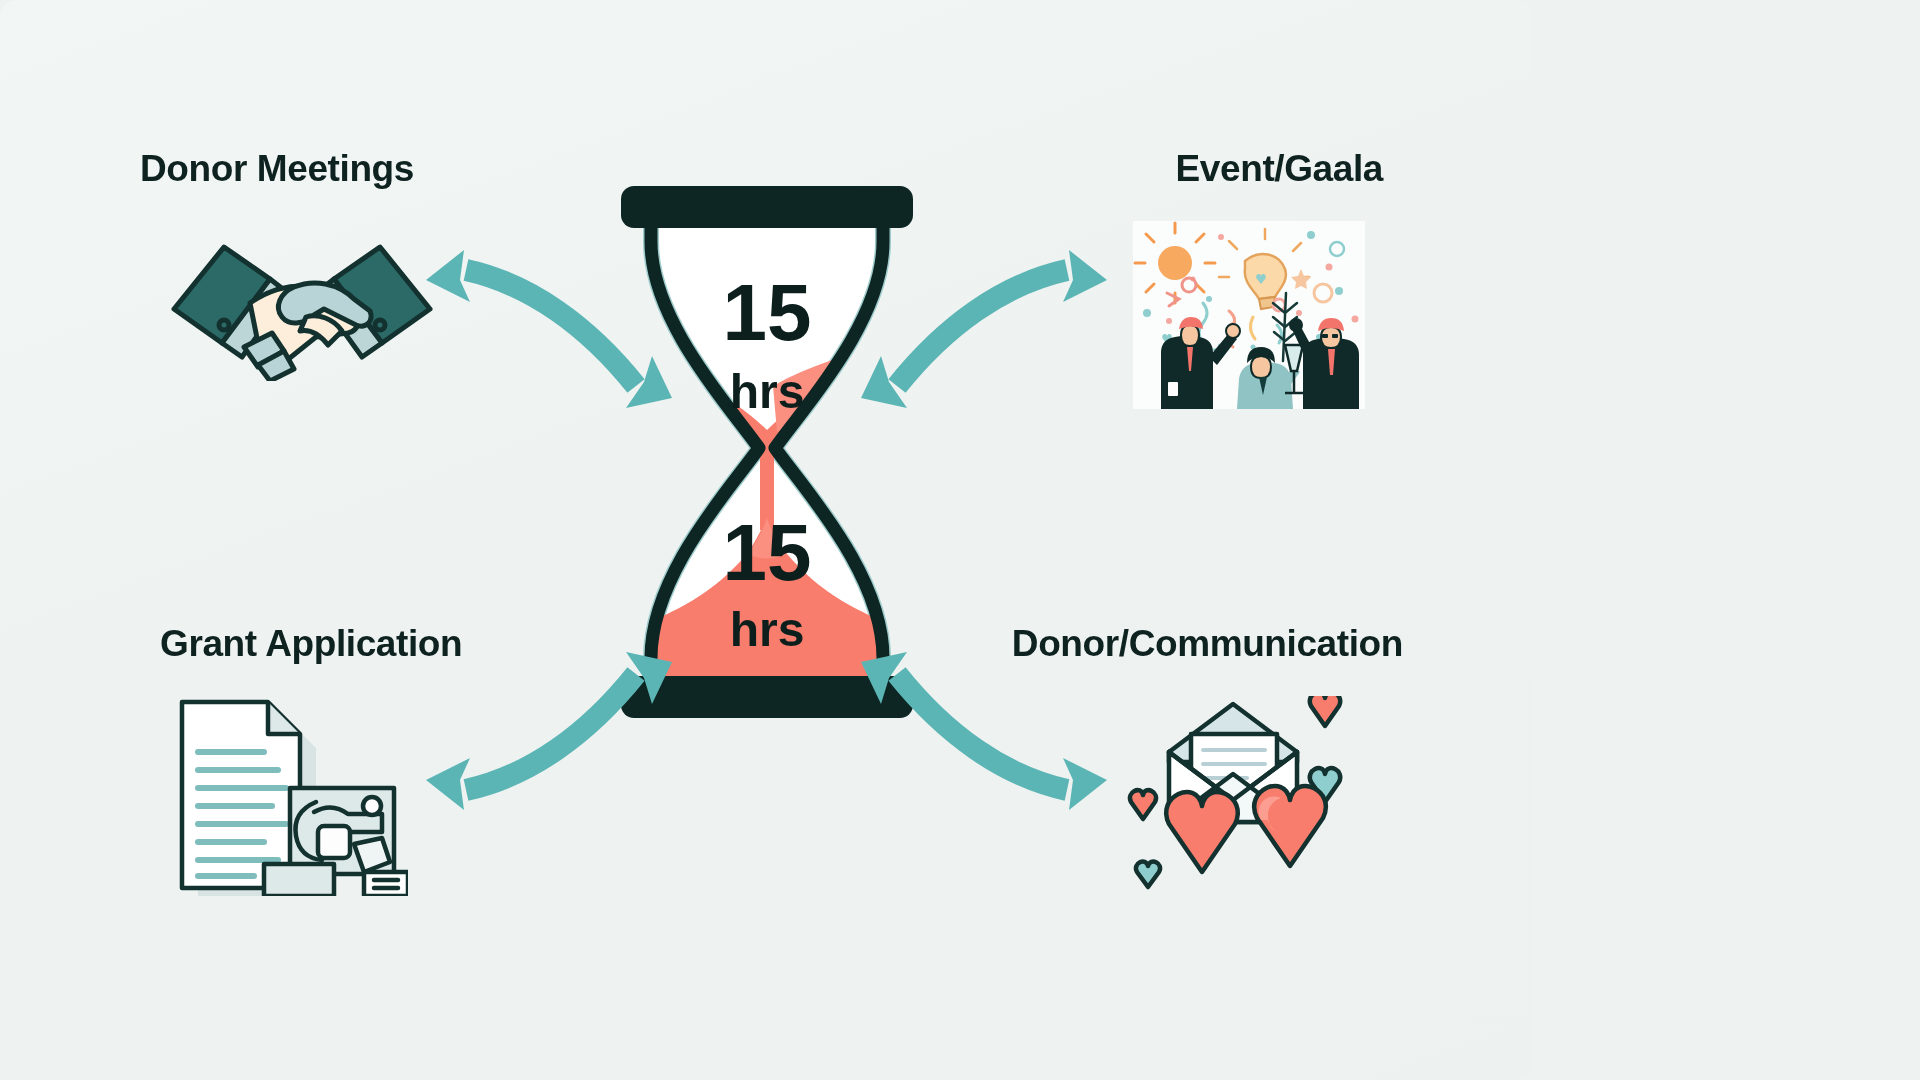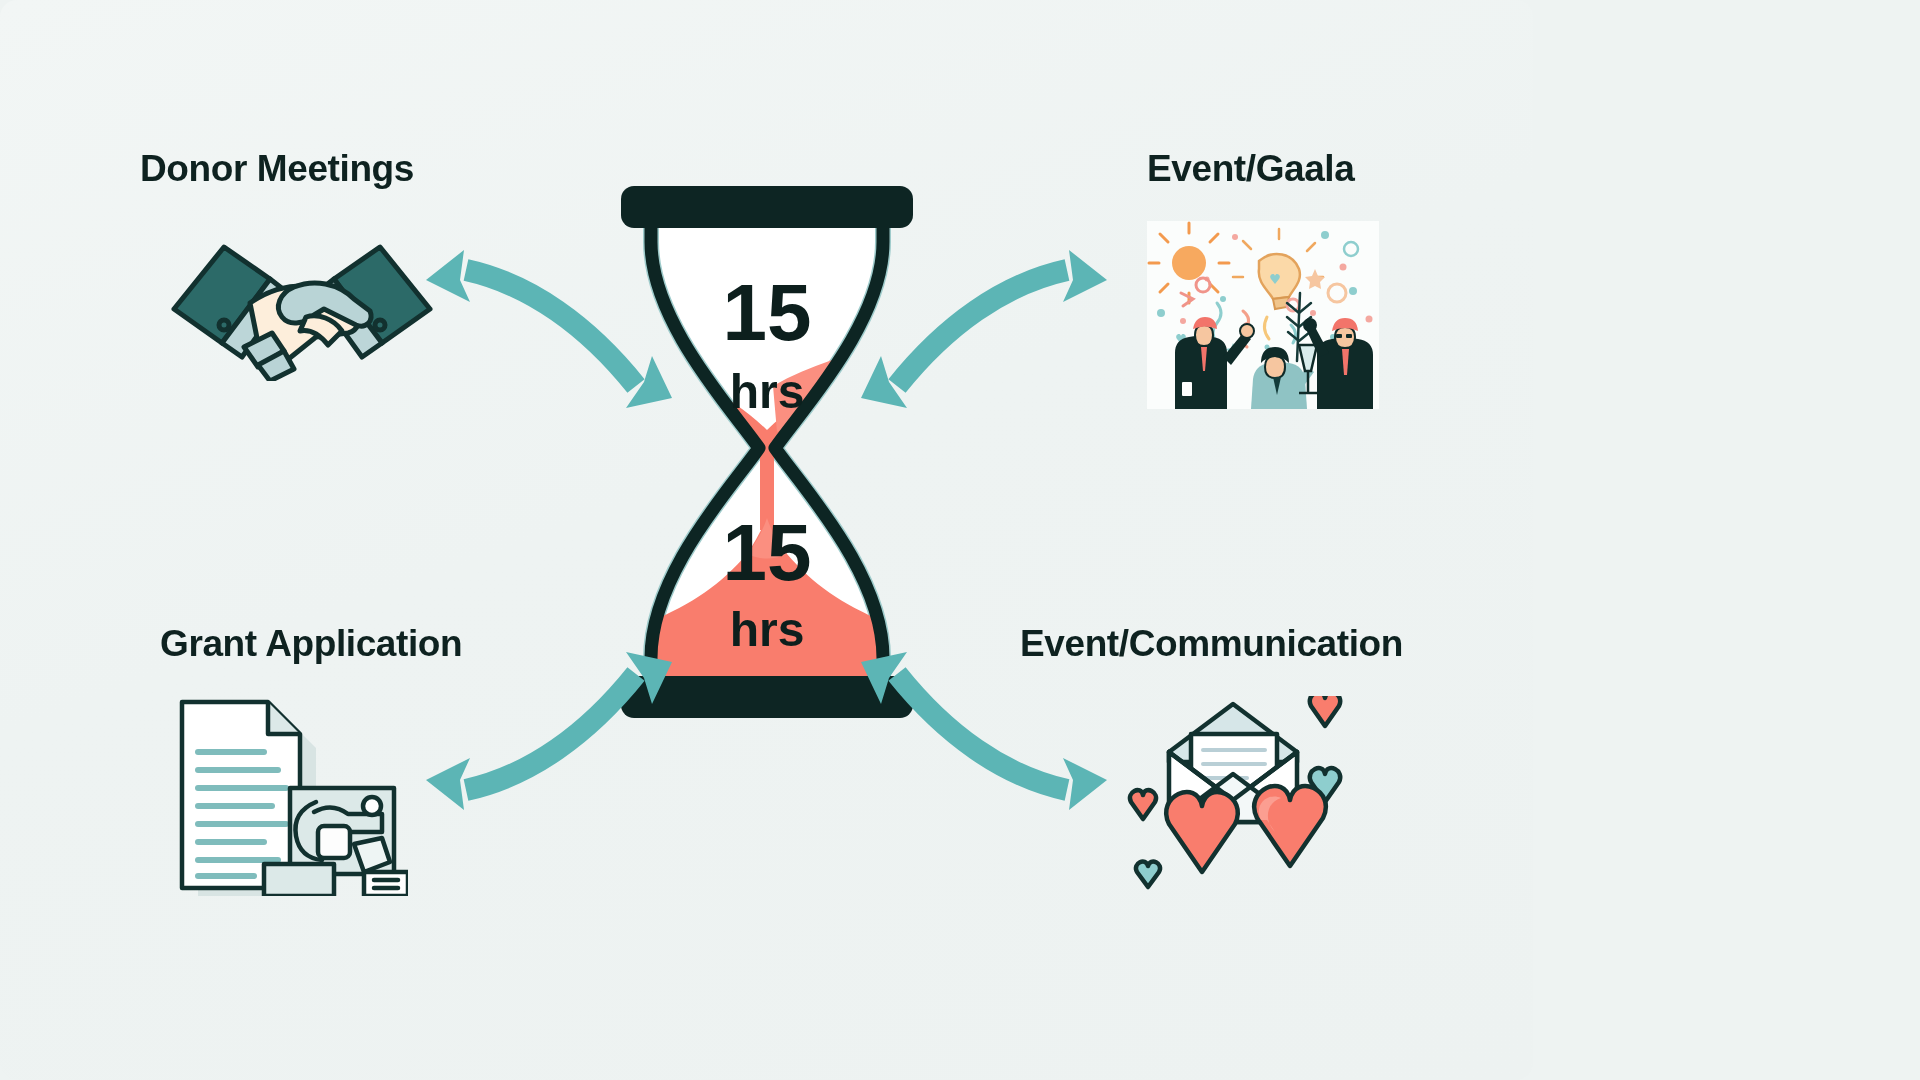--- a/index.html
+++ b/index.html
@@ -18,21 +18,21 @@
     border-radius: 17px;
   }
 
   
   .quad {
     position: absolute;
     display: flex;
     flex-direction: column;
   }
   .quad-tl { left: 140px;  top: 150px; align-items: flex-start; }
-  .quad-tr { right: 136px; top: 150px;  }
+  .quad-tr { right: 150px; top: 150px; align-items: flex-end;  }
   .quad-bl { left: 160px;  top: 625px; align-items: flex-start; justify-content: space-between; }
   .quad-br { right: 130px; top: 625px; align-items: flex-end;  }
 
   .quad-label {
     font-size: 37px;
     font-weight: bold;
     letter-spacing: -0.4px;
     color: #0e2220;
     white-space: nowrap;
     line-height: 1;
@@ -244,21 +244,21 @@
           <rect x="96" y="168" width="70" height="32" fill="#dce9e8"></rect>
           <rect x="196" y="176" width="44" height="24" fill="#ffffff"></rect>
           <line x1="206" y1="184" x2="230" y2="184"></line>
           <line x1="206" y1="192" x2="230" y2="192"></line>
         </g>
       </svg>
     </div>
   </div>
 
   <div class="quad quad-br">
-    <div class="quad-label">Event/Communication</div>
+    <div class="quad-label">Donor/Communication</div>
     <div class="quad-art">
       <svg width="244" height="196" viewBox="0 0 244 196">
         <g stroke="#12312f" stroke-width="4.5" stroke-linejoin="round" stroke-linecap="round">
 
           <path d="M58 56 L122 8 L186 56 L186 66 L58 66 Z" fill="#d6e6e8"></path>
 
           <rect x="80" y="38" width="86" height="62" fill="#ffffff"></rect>
           <g stroke="#b9cfd6" stroke-width="4">
             <line x1="92" y1="54" x2="154" y2="54"></line>
             <line x1="92" y1="68" x2="154" y2="68"></line>

